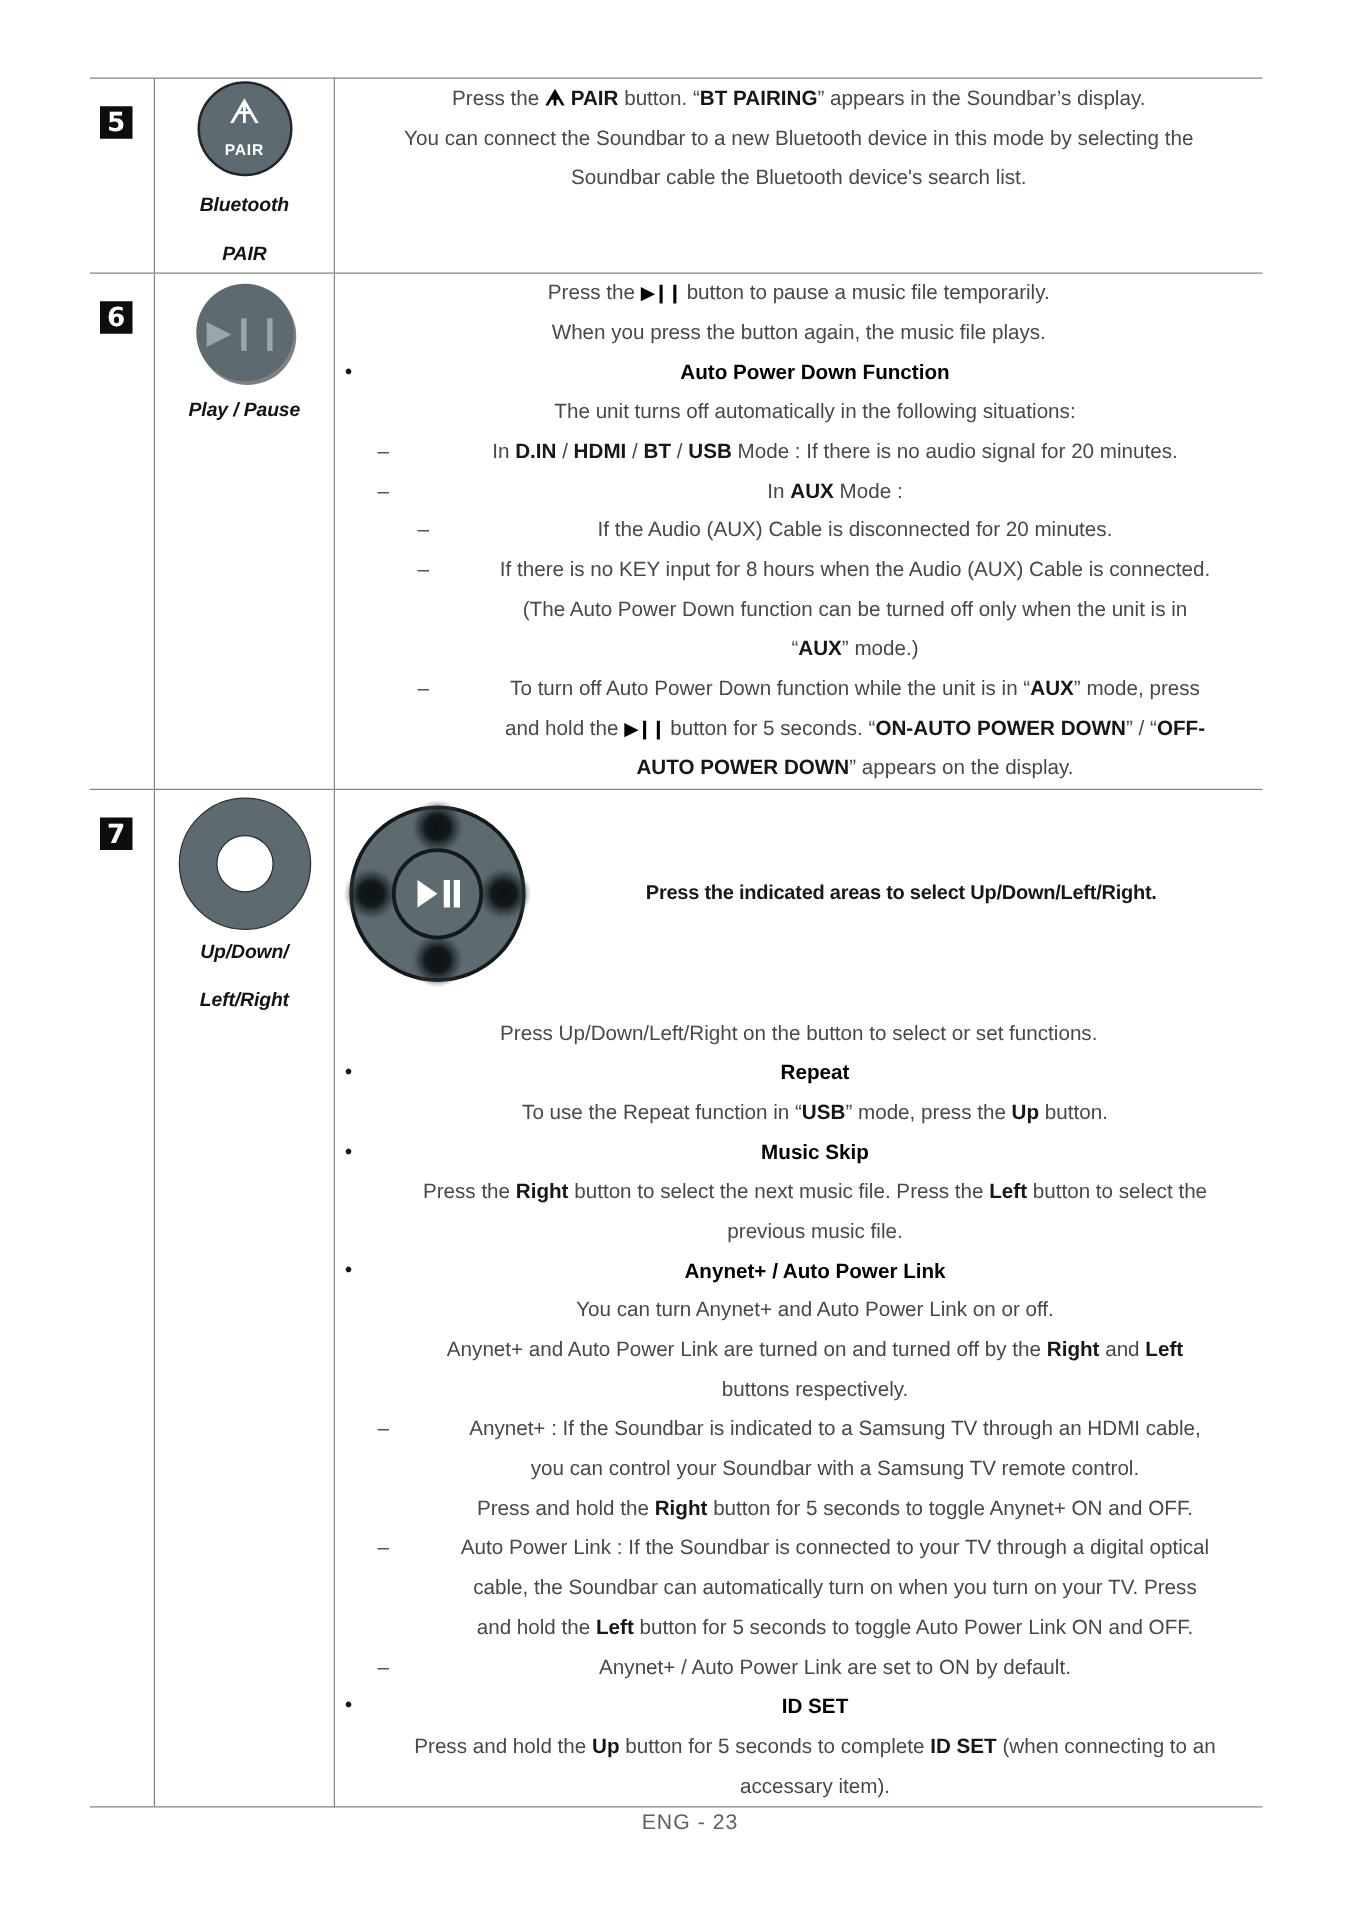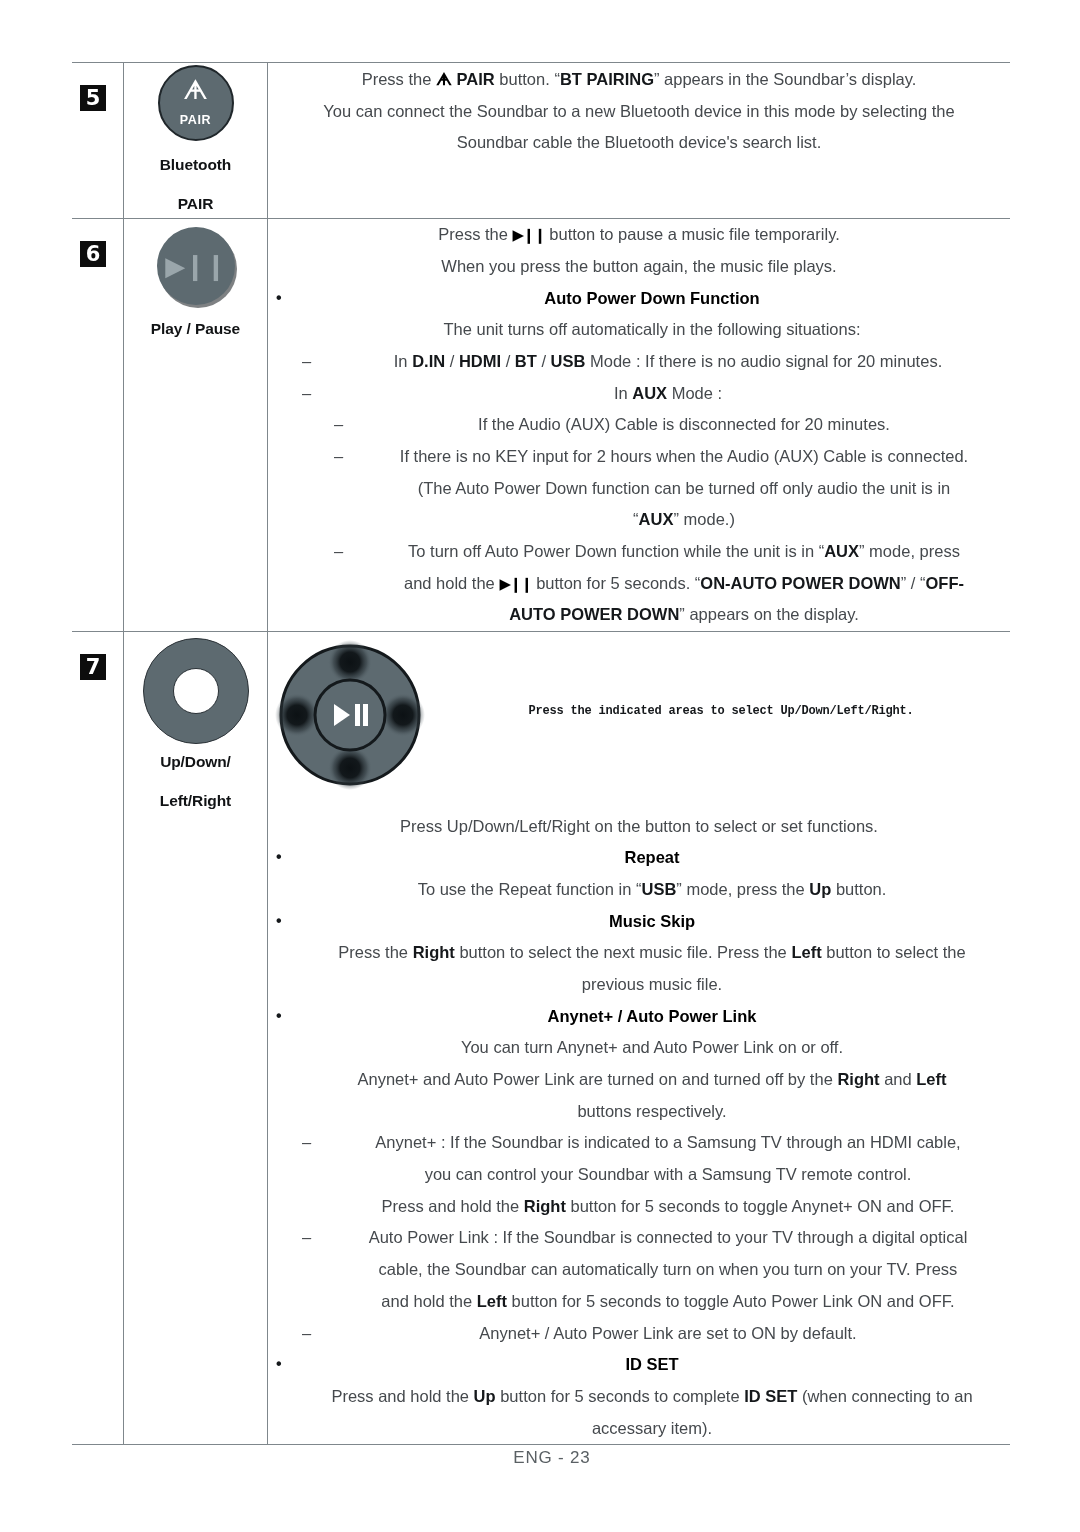--- a/index.html
+++ b/index.html
@@ -65,20 +65,21 @@
     text-align: center;
     padding: 20px 6px 18px 6px;
   }
   .icon-label {
     font-size: 15.5px;
     font-weight: bold;
     color: #111315;
     line-height: 1.85;
     margin-top: 10px;
     letter-spacing: -0.1px;
+    font-style: italic;
   }
 
   .btn-circle {
     width: 72px;
     height: 72px;
     border-radius: 50%;
     background: #5d6a70;
     border: 2.5px solid #20272b;
     margin: 2px auto 0 auto;
     position: relative;
@@ -211,26 +212,25 @@
     align-items: flex-start;
     padding-top: 4px;
   }
   .dpad-wrap {
     width: 164px;
     flex: 0 0 164px;
     padding-top: 4px;
   }
   .dpad-caption {
     flex: 1;
-    font-size: 12px;
+    font-size: 16px;
     font-weight: bold;
     color: #15181b;
     padding-top: 64px;
     letter-spacing: -0.2px;
-    font-family: Liberation Mono, monospace;
   }
   .row7-lower { padding-top: 10px; }
 
   .footer {
     position: absolute;
     left: 12px;
     top: 1448px;
     width: 1080px;
     text-align: center;
     font-size: 17px;
@@ -281,22 +281,22 @@
       <td class="col-body body-cell">
         <p>Press the
           <span class="glyph-pp">▶❙❙</span>
           button to pause a music file temporarily.</p>
         <p>When you press the button again, the music file plays.</p>
         <p class="bullet">Auto Power Down Function</p>
         <p class="indent1">The unit turns off automatically in the following situations:</p>
         <p class="dash">In <b>D.IN</b> / <b>HDMI</b> / <b>BT</b> / <b>USB</b> Mode : If there is no audio signal for 20 minutes.</p>
         <p class="dash">In <b>AUX</b> Mode :</p>
         <p class="dash2">If the Audio (AUX) Cable is disconnected for 20 minutes.</p>
-        <p class="dash2">If there is no KEY input for 2 hours when the Audio (AUX) Cable is connected.</p>
-        <p class="dash2-cont">(The Auto Power Down function can be turned off only audio the unit is in</p>
+        <p class="dash2">If there is no KEY input for 8 hours when the Audio (AUX) Cable is connected.</p>
+        <p class="dash2-cont">(The Auto Power Down function can be turned off only when the unit is in</p>
         <p class="dash2-cont">“<b>AUX</b>” mode.)</p>
         <p class="dash2">To turn off Auto Power Down function while the unit is in “<b>AUX</b>” mode, press</p>
         <p class="dash2-cont">and hold the
           <span class="glyph-pp">▶❙❙</span>
           button for 5 seconds. “<b>ON-AUTO POWER DOWN</b>” / “<b>OFF-</b></p>
         <p class="dash2-cont"><b>AUTO POWER DOWN</b>” appears on the display.</p>
       </td>
     </tr>
 
     <tr class="last-row">

